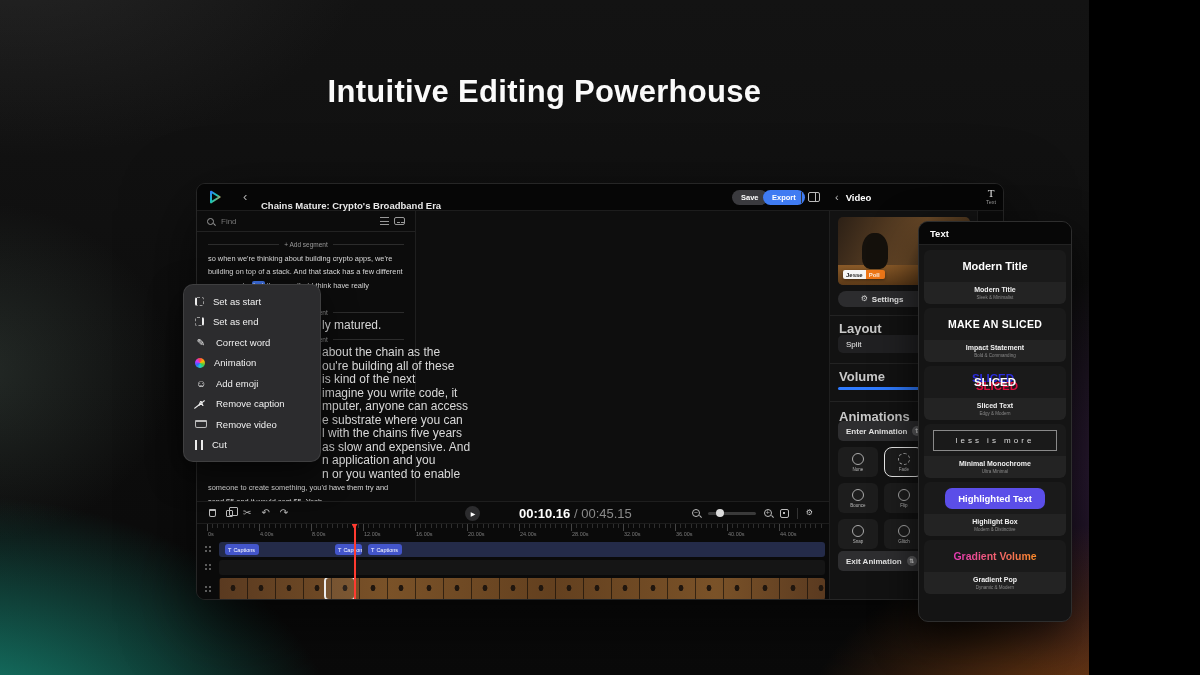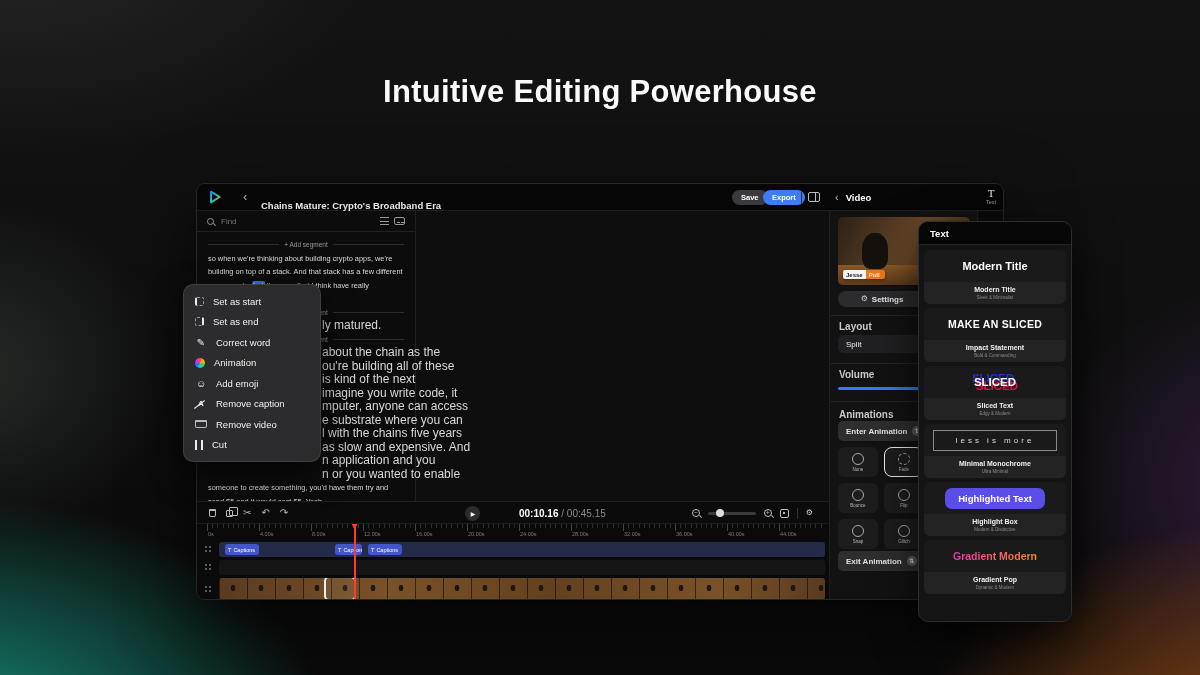--- a/index.html
+++ b/index.html
@@ -1,17 +1,17 @@
 <!DOCTYPE html>
 <html><head>
 <meta charset="utf-8">
 <style>
   html,body{margin:0;padding:0;background:#000;}
   *{box-sizing:border-box;font-family:"Liberation Sans","DejaVu Sans",sans-serif;}
-  .stage{position:relative;width:1200px;height:675px;overflow:hidden;
+  .stage{position:relative;width:1089px;height:675px;overflow:hidden;
     background:
       radial-gradient(620px 420px at -4% 112%, rgba(24,158,136,.95), transparent 62%),
       radial-gradient(520px 360px at 22% 135%, rgba(14,110,100,.55), transparent 60%),
       radial-gradient(560px 420px at 104% 116%, rgba(186,92,26,.85), transparent 62%),
       radial-gradient(420px 340px at 109% 72%, rgba(118,58,150,.38), transparent 65%),
       radial-gradient(300px 260px at -2% 55%, rgba(90,112,100,.28), transparent 65%),
       radial-gradient(500px 300px at 2% -8%, rgba(70,70,70,.35), transparent 70%),
       linear-gradient(180deg,#131313,#0a0a0a);}
   .headline{position:absolute;top:74px;left:0;width:100%;text-align:center;margin:0;
     font-size:31px;font-weight:600;color:#fafafa;letter-spacing:.3px;}
@@ -80,21 +80,21 @@
 
   
   .playerbar{position:absolute;left:0;top:317px;width:632px;height:22px;background:#0b0b0b;border-top:1px solid #1e1e1e;}
   .pb-left{position:absolute;left:12px;top:0;height:22px;display:flex;align-items:center;gap:10px;}
   .gicon{color:#b5b5b5;font-size:10px;line-height:10px;}
   .icon-trash{position:relative;width:7px;height:8px;border:1px solid #bbb;border-top:2px solid #bbb;border-radius:1px 1px 2px 2px;}
   .icon-copy{position:relative;width:7px;height:7px;border:1px solid #bbb;border-radius:1px;}
   .icon-copy::before{content:'';position:absolute;left:1.5px;top:-3.5px;width:7px;height:7px;border:1px solid #bbb;border-radius:1px;}
   .pb-center{position:absolute;left:268px;top:0;height:22px;display:flex;align-items:center;gap:7px;}
   .play-btn{width:15px;height:15px;border-radius:50%;background:#2c2c2e;color:#fff;font-size:6px;display:flex;align-items:center;justify-content:center;padding-left:1px;}
-  .time{font-size:10px;color:#8a8a8a;padding-left:32px;}
+  .time{font-size:13px;color:#8a8a8a;padding-left:32px;}
   .time b{color:#fff;font-weight:700;}
   .pb-right{position:absolute;right:16px;top:0;height:22px;display:flex;align-items:center;gap:8px;}
   .icon-mag2{position:relative;width:8px;height:8px;border:1.1px solid #bbb;border-radius:50%;color:#bbb;font-size:7px;line-height:6px;text-align:center;}
   .icon-mag2::after{content:'';position:absolute;left:6px;top:6px;width:3px;height:1.1px;background:#bbb;transform:rotate(45deg);}
   .zoom-slider{position:relative;width:48px;height:3px;background:#3a3a3a;border-radius:2px;}
   .zoom-knob{position:absolute;left:8px;top:-2.5px;width:8px;height:8px;border-radius:50%;background:#ddd;}
   .icon-fit{position:relative;width:9px;height:9px;border:1.1px solid #bbb;border-radius:2px;}
   .icon-fit::before{content:'';position:absolute;left:2.5px;top:2.5px;width:2px;height:2px;background:#bbb;}
   .pb-sep{width:1px;height:11px;background:#333;}
 
@@ -132,21 +132,21 @@
   .sil{position:absolute;background:#15110c;border-radius:45% 45% 30% 30%;}
   .sil-1{left:24px;top:16px;width:26px;height:36px;}
   .sil-2{right:20px;top:20px;width:24px;height:32px;}
   .name-tag{position:absolute;left:5px;bottom:6px;display:flex;border-radius:2px;overflow:hidden;box-shadow:0 1px 3px rgba(0,0,0,.4);}
   .name-tag .nt-a{background:#f5f5f5;color:#222;font-size:6px;font-weight:700;padding:1.5px 3px;}
   .name-tag .nt-b{background:#f07818;color:rgba(255,255,255,.85);font-size:6px;font-weight:700;padding:1.5px 5px 1.5px 3px;}
   .settings-pill{position:absolute;left:8px;top:80px;width:88px;height:16px;border-radius:9px;background:#2c2c2e;
     display:flex;align-items:center;justify-content:center;gap:4px;color:#e5e5e5;font-size:8px;font-weight:600;}
   .gear{font-size:8px;color:#ccc;line-height:8px;}
   .vp-div{position:absolute;left:0;width:100%;height:1px;background:#232323;}
-  .vp-label{position:absolute;left:9px;font-size:10px;color:#c9c9c9;font-weight:600;}
+  .vp-label{position:absolute;left:9px;font-size:13px;color:#c9c9c9;font-weight:600;}
   .select-box{position:absolute;left:8px;top:124px;width:132px;height:18px;background:#202022;border-radius:5px;
     display:flex;align-items:center;padding:0 8px;color:#eee;font-size:8px;}
   .vol-slider{position:absolute;left:8px;top:176px;width:132px;height:3px;border-radius:2px;background:#2f7bff;}
   .anim-header{position:absolute;left:8px;width:132px;height:20px;background:#2e2e30;border-radius:5px;
     display:flex;align-items:center;gap:5px;padding:0 8px;color:#e2e2e2;font-size:8px;font-weight:600;}
   .anim-badge{width:10px;height:10px;border-radius:50%;background:#5c5c5e;color:#ddd;font-size:6px;line-height:10px;text-align:center;flex:none;}
   .anim-grid{position:absolute;left:8px;top:236px;width:138px;display:flex;flex-wrap:wrap;gap:6px 6px;}
   .anim-card{position:relative;width:40px;height:30px;background:#1d1d1d;border-radius:6px;flex:none;
     display:flex;flex-direction:column;align-items:center;justify-content:center;gap:2px;}
   .anim-card.selected{border:1.5px solid #ececec;border-radius:8px;}
@@ -525,21 +525,21 @@
             <span class="style-highlight">Highlighted Text</span>
           </div>
           <div class="tp-band">
             <span class="tp-name">Highlight Box</span>
             <span class="tp-desc">Modern &amp; Distinctive</span>
           </div>
         </div>
 
         <div class="tp-card">
           <div class="tp-preview">
-            <span class="style-gradient">Gradient Modern</span>
+            <span class="style-gradient">Gradient Volume</span>
           </div>
           <div class="tp-band">
             <span class="tp-name">Gradient Pop</span>
             <span class="tp-desc">Dynamic &amp; Modern</span>
           </div>
         </div>
       </div>
   </div>
 </div>
 

